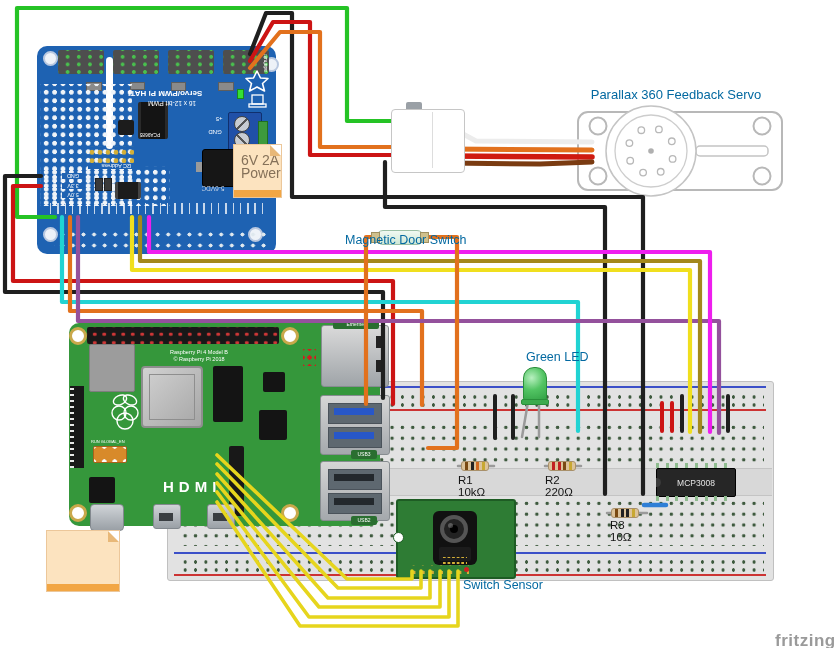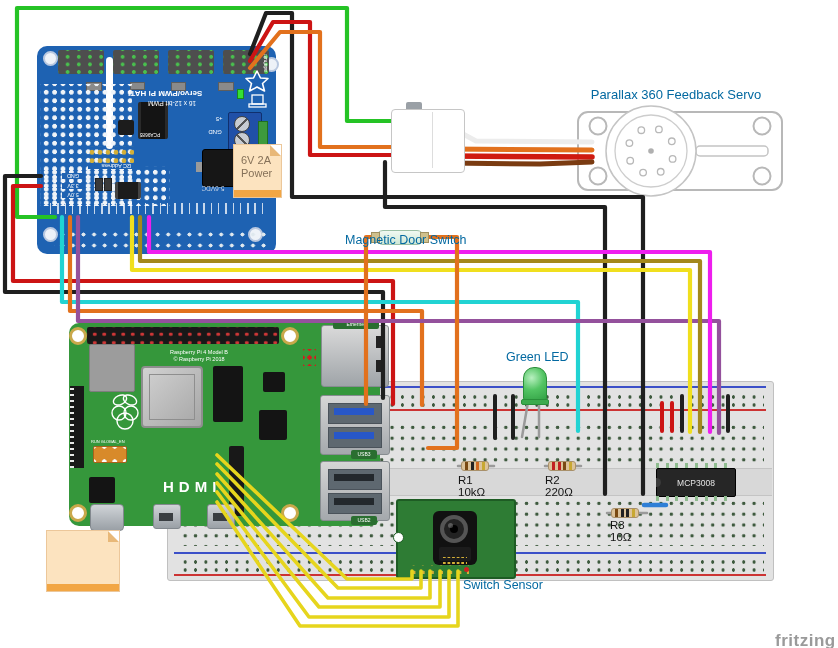--- a/index.html
+++ b/index.html
@@ -341,37 +341,37 @@
       <polyline points="217,464 338,588 421,588 421,571"></polyline>
       <polyline points="217,474 328,598 430,598 430,571"></polyline>
       <polyline points="217,483 319,607 440,607 440,571"></polyline>
       <polyline points="217,492 309,617 449,617 449,571"></polyline>
       <polyline points="217,502 300,626 458,626 458,571"></polyline>
     </g>
   </svg>
 
   <div class="lbl" style="left:570px;top:87px;width:212px;text-align:center;font-size:13px;">Parallax 360 Feedback Servo</div>
   <div class="lbl" style="left:345px;top:233px;">Magnetic Door Switch</div>
-  <div class="lbl" style="left:506px;top:350px;">Green LED</div>
+  <div class="lbl" style="left:526px;top:350px;">Green LED</div>
   <div class="lbl" style="left:463px;top:578px;">Switch Sensor</div>
 
   <div class="rlbl" style="left:458px;top:474px;">
     <span style="display:block;">R1</span>
     <span style="display:block;">10kΩ</span>
   </div>
   <div class="rlbl" style="left:545px;top:474px;">
     <span style="display:block;">R2</span>
     <span style="display:block;">220Ω</span>
   </div>
   <div class="rlbl" style="left:610px;top:519px;">
     <span style="display:block;">R3</span>
     <span style="display:block;">10Ω</span>
   </div>
 
-  <div class="note" style="left:233px;top:144px;width:47px;height:52px;font-size:11px;line-height:13px;">
+  <div class="note" style="left:233px;top:144px;width:47px;height:52px;font-size:14px;line-height:13px;">
     <div class="fold"></div>
     <div style="padding:9px 0 0 7px;">
       <span style="display:block;">6V 2A</span>
       <span style="display:block;">Power</span>
     </div>
     <div class="bar"></div>
   </div>
 
   <div class="note" style="left:46px;top:530px;width:72px;height:60px;">
     <div class="fold"></div>

